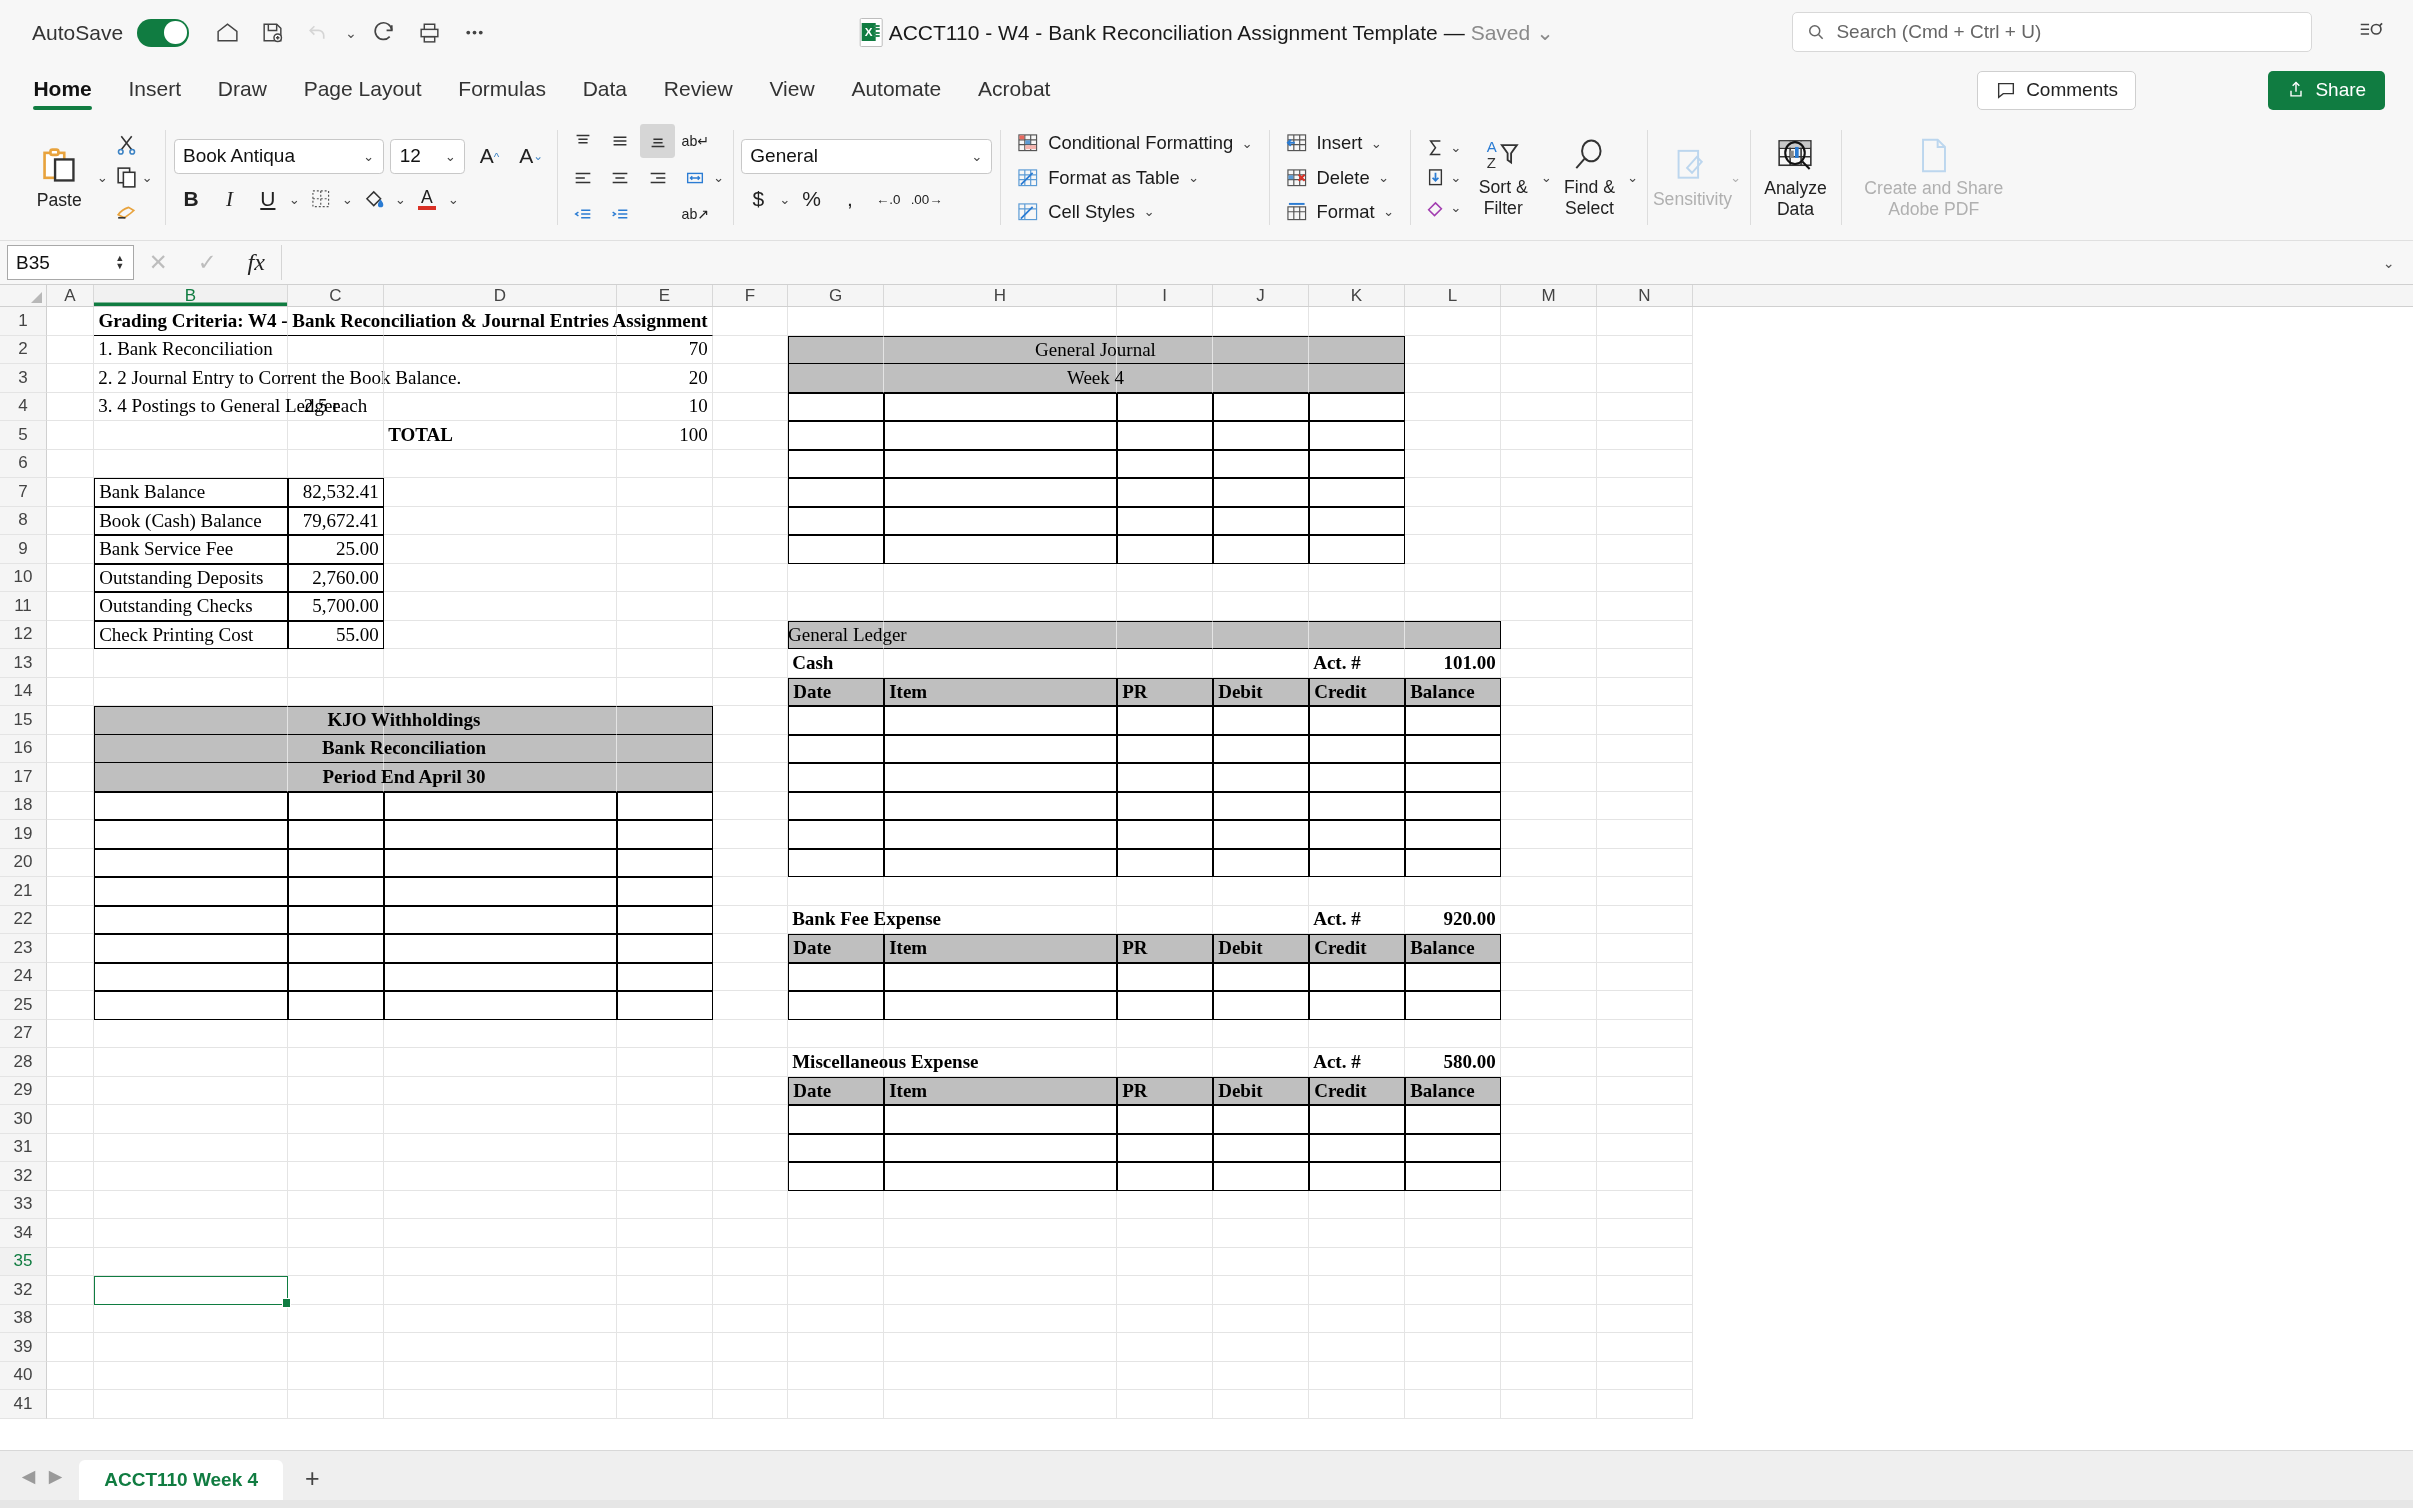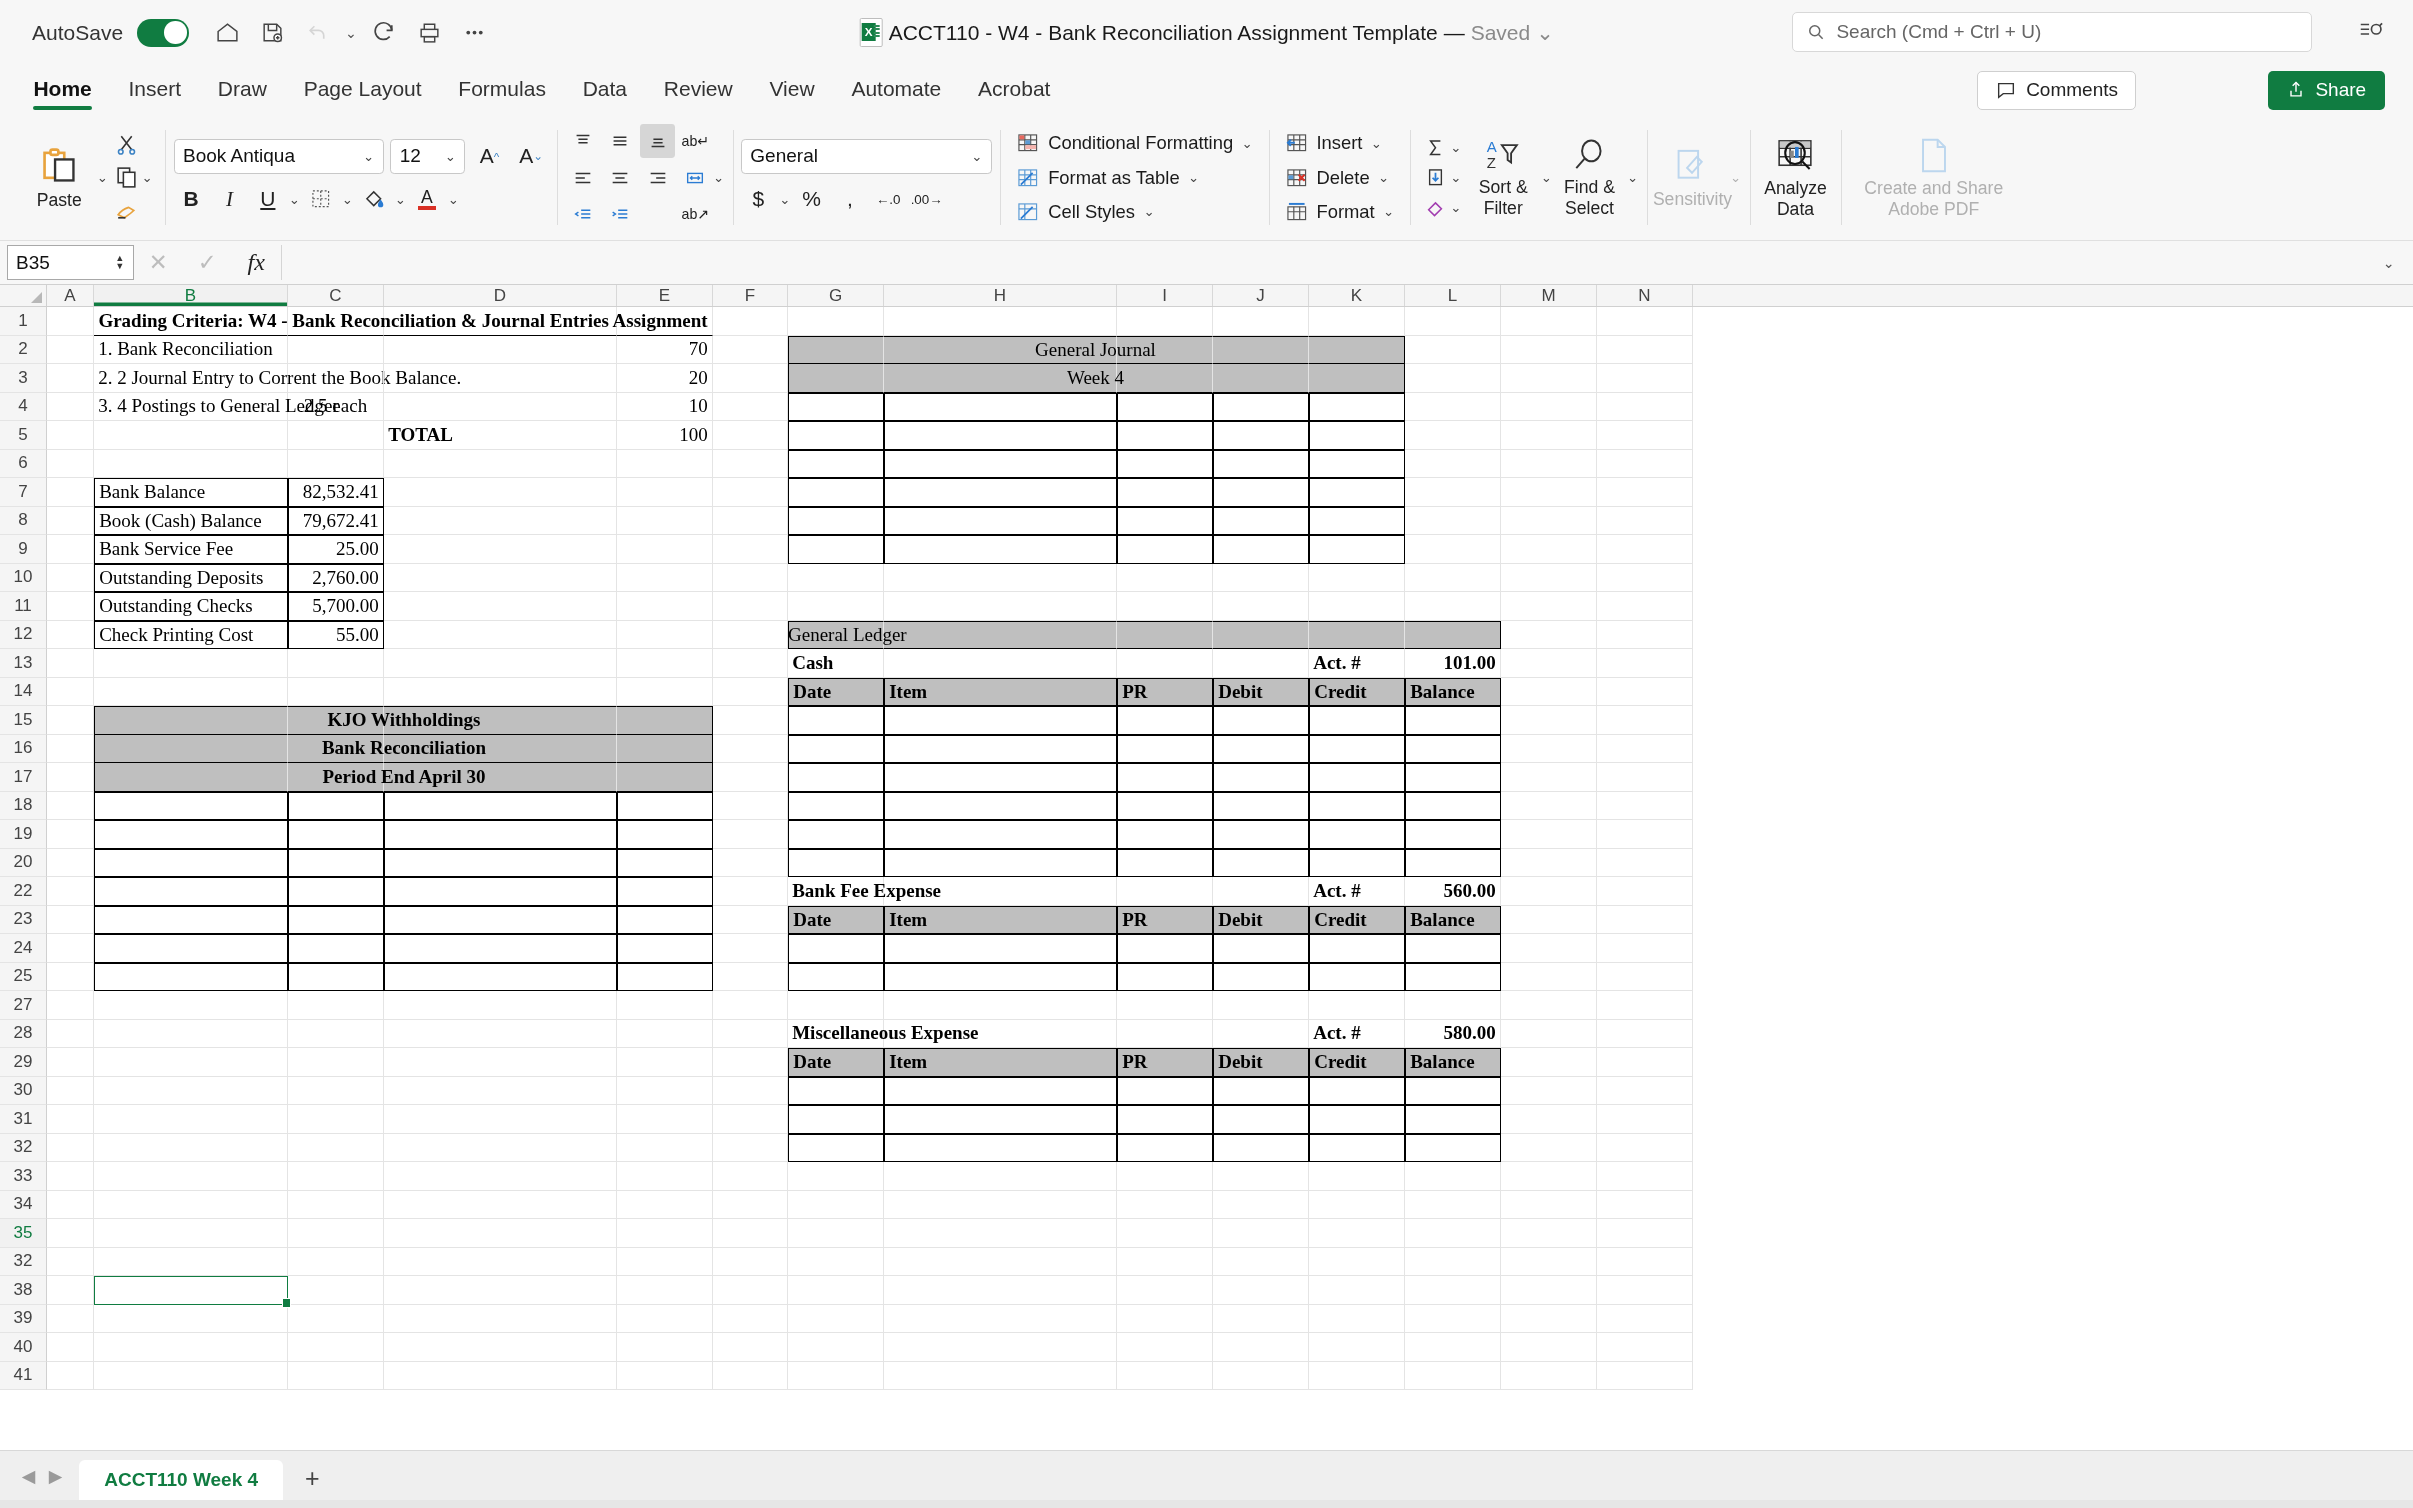--- a/index.html
+++ b/index.html
@@ -1059,38 +1059,55 @@
         <div class="cell thin-all" style="width: 96px; min-width: 96px;"></div>
         <div class="cell thin-all" style="width: 233px; min-width: 233px;"></div>
         <div class="cell thin-all" style="width: 96px; min-width: 96px;"></div>
         <div class="cell thin-all" style="width: 96px; min-width: 96px;"></div>
         <div class="cell thin-all" style="width: 96px; min-width: 96px;"></div>
         <div class="cell thin-all" style="width: 96px; min-width: 96px;"></div>
         <div class="cell" style="width: 96px; min-width: 96px;"></div>
         <div class="cell" style="width: 96px; min-width: 96px;"></div>
       </div>
       <div class="body-row" style="height: 28.5px;">
+        <div class="rowhead">21</div>
+        <div class="cell" style="width: 47px; min-width: 47px;"></div>
+        <div class="cell thin-all" style="width: 194px; min-width: 194px;"></div>
+        <div class="cell thin-all" style="width: 96px; min-width: 96px;"></div>
+        <div class="cell thin-all" style="width: 233px; min-width: 233px;"></div>
+        <div class="cell thin-all" style="width: 96px; min-width: 96px;"></div>
+        <div class="cell" style="width: 75px; min-width: 75px;"></div>
+        <div class="cell" style="width: 96px; min-width: 96px;"></div>
+        <div class="cell" style="width: 233px; min-width: 233px;"></div>
+        <div class="cell" style="width: 96px; min-width: 96px;"></div>
+        <div class="cell" style="width: 96px; min-width: 96px;"></div>
+        <div class="cell" style="width: 96px; min-width: 96px;"></div>
+        <div class="cell" style="width: 96px; min-width: 96px;"></div>
+        <div class="cell" style="width: 96px; min-width: 96px;"></div>
+        <div class="cell" style="width: 96px; min-width: 96px;"></div>
+      </div>
+      <div class="body-row" style="height: 28.5px;">
         <div class="rowhead">22</div>
         <div class="cell" style="width: 47px; min-width: 47px;"></div>
         <div class="cell thin-all" style="width: 194px; min-width: 194px;"></div>
         <div class="cell thin-all" style="width: 96px; min-width: 96px;"></div>
         <div class="cell thin-all" style="width: 233px; min-width: 233px;"></div>
         <div class="cell thin-all" style="width: 96px; min-width: 96px;"></div>
         <div class="cell" style="width: 75px; min-width: 75px;"></div>
         <div class="cell bold" style="width: 96px; min-width: 96px; overflow: visible;">
           <span style="pointer-events: none; white-space: nowrap;">Bank Fee Expense</span>
         </div>
         <div class="cell" style="width: 233px; min-width: 233px;"></div>
         <div class="cell" style="width: 96px; min-width: 96px;"></div>
         <div class="cell" style="width: 96px; min-width: 96px;"></div>
         <div class="cell bold" style="width: 96px; min-width: 96px;">
           <span style="pointer-events: none;">Act. #</span>
         </div>
         <div class="cell c-right bold" style="width: 96px; min-width: 96px;">
-          <span style="pointer-events: none;">560.00</span>
+          <span style="pointer-events: none;">920.00</span>
         </div>
         <div class="cell" style="width: 96px; min-width: 96px;"></div>
         <div class="cell" style="width: 96px; min-width: 96px;"></div>
       </div>
       <div class="body-row" style="height: 28.5px;">
         <div class="rowhead">23</div>
         <div class="cell" style="width: 47px; min-width: 47px;"></div>
         <div class="cell thin-all" style="width: 194px; min-width: 194px;"></div>
         <div class="cell thin-all" style="width: 96px; min-width: 96px;"></div>
         <div class="cell thin-all" style="width: 233px; min-width: 233px;"></div>

